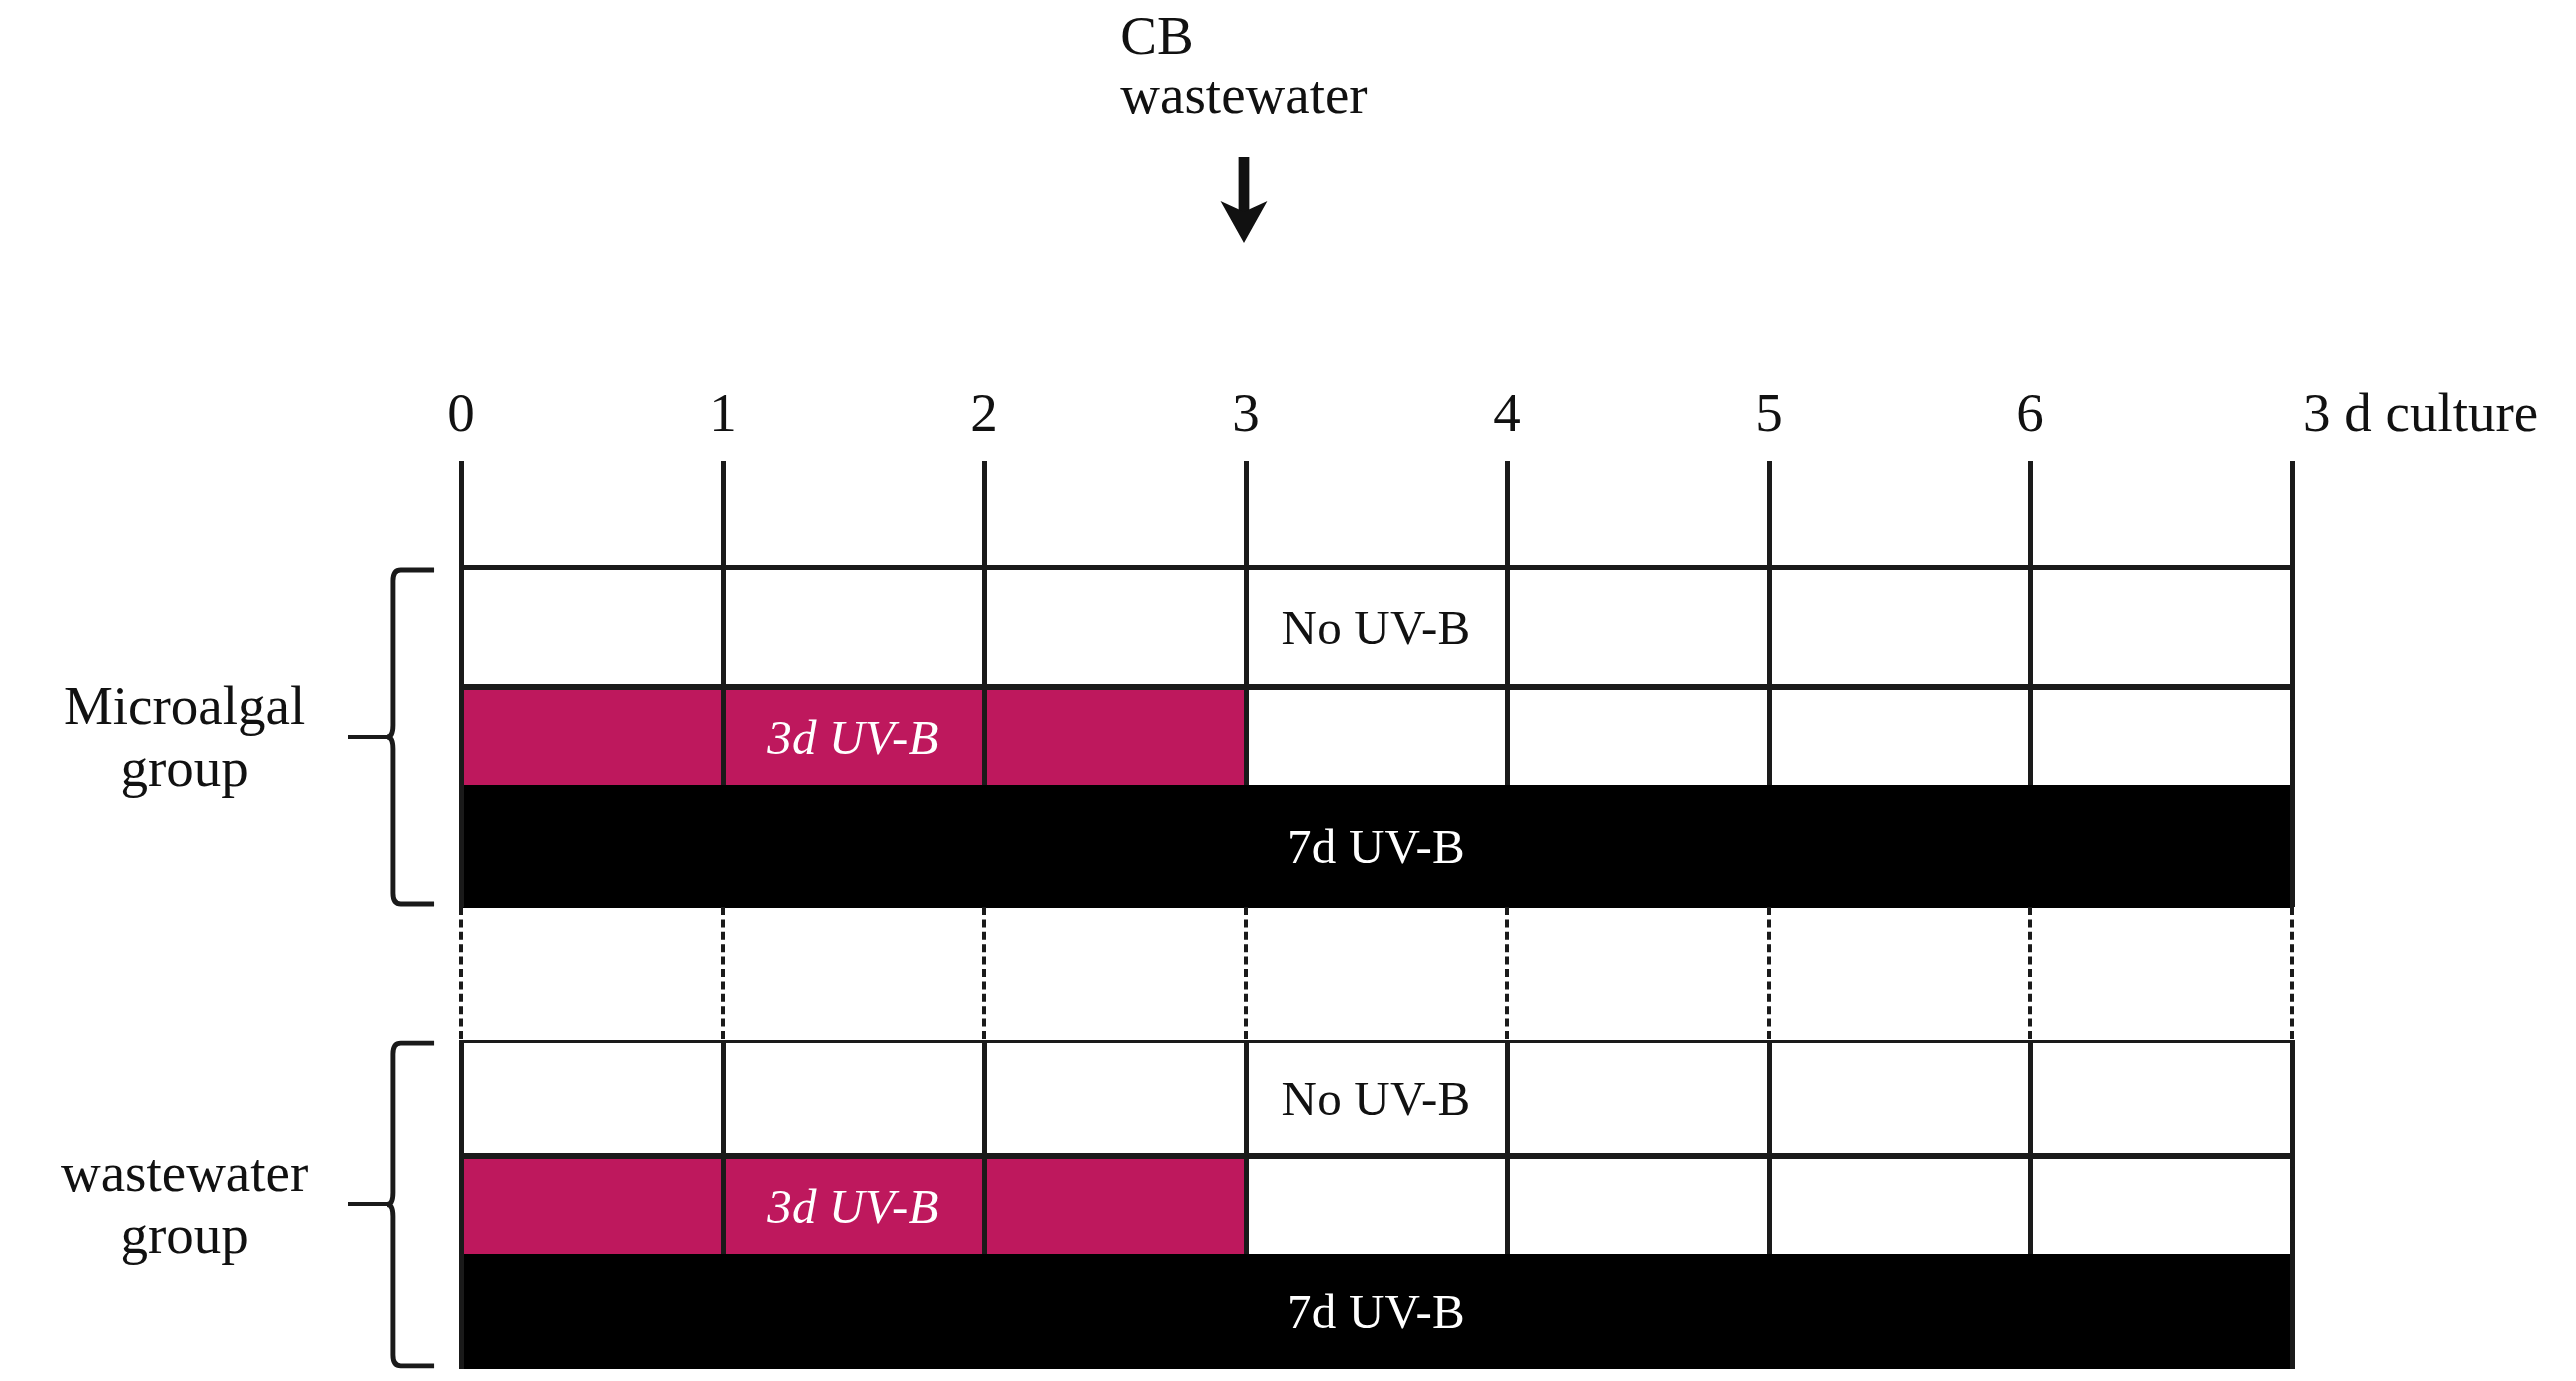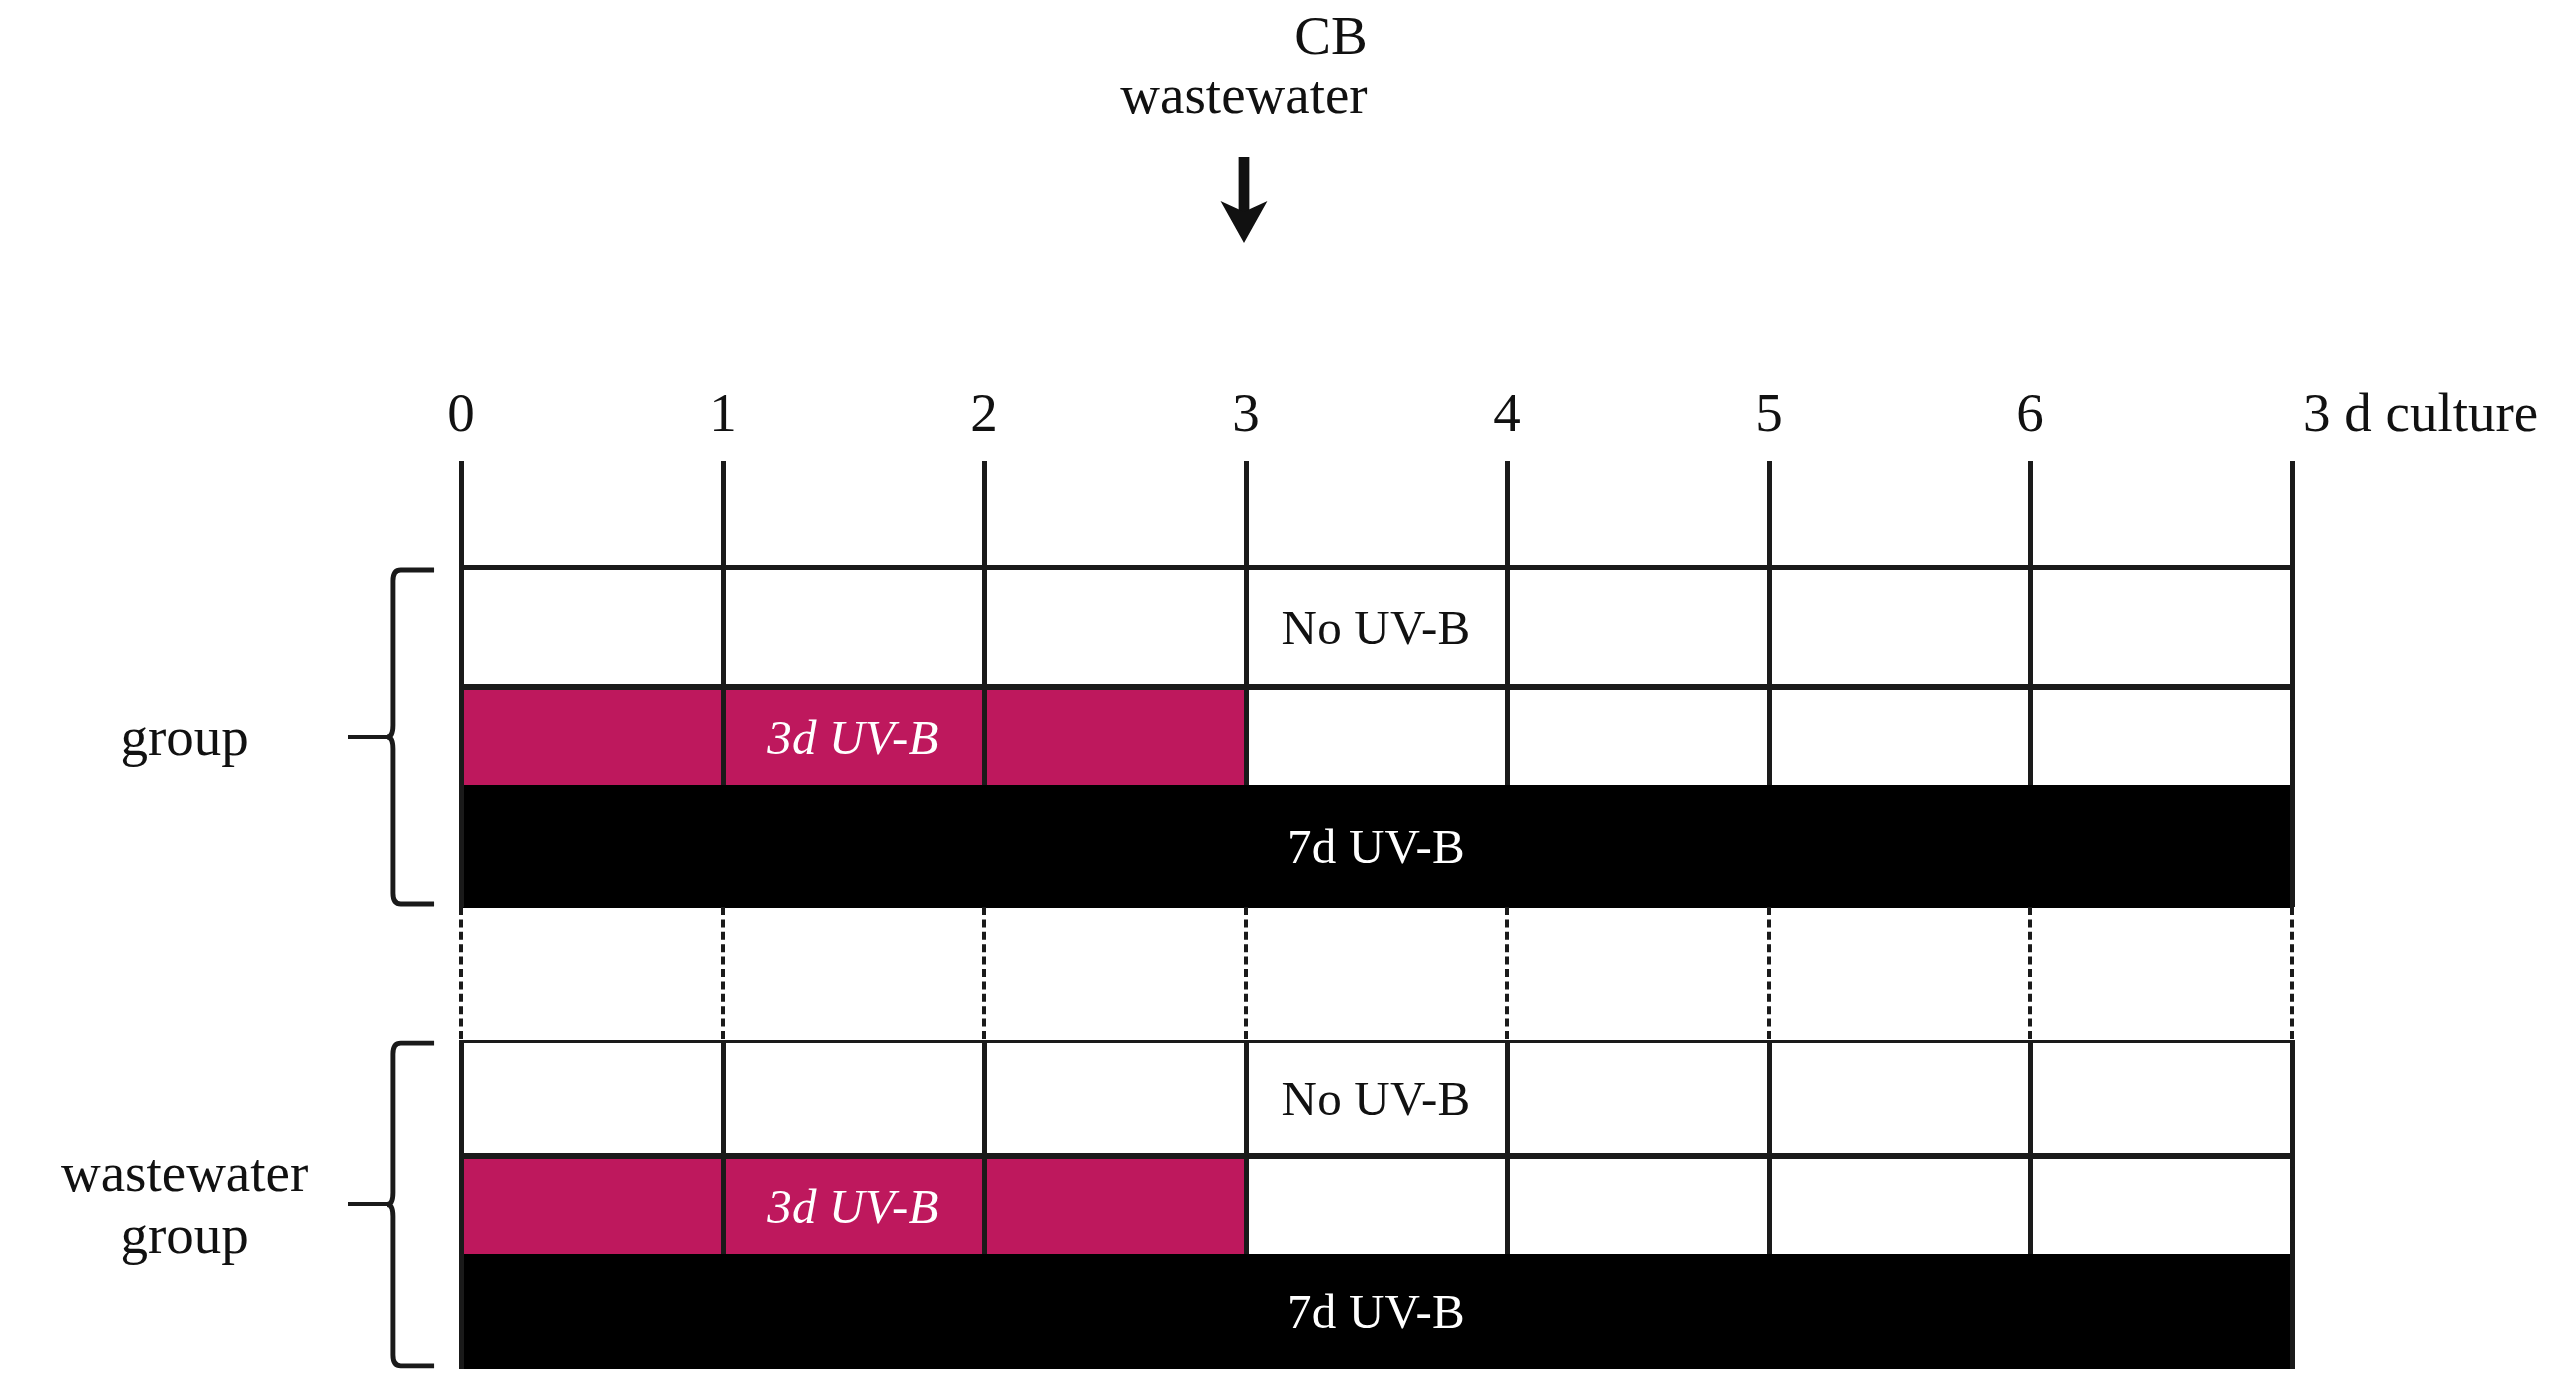--- a/index.html
+++ b/index.html
@@ -2,21 +2,21 @@
 <html><head>
 <meta charset="utf-8">
 <style>
   html,body{margin:0;padding:0;background:#fff;}
   body{width:2576px;height:1381px;position:relative;overflow:hidden;
        font-family:"Liberation Serif","DejaVu Serif",serif;color:#111;}
   .stage{position:absolute;left:0;top:0;width:2576px;height:1381px;}
 
   
   .cb-label{position:absolute;left:1244px;top:5.9px;transform:translateX(-50%);
-            text-align:right;font-size:55px;line-height:1.08;white-space:nowrap;}
+            text-align:left;font-size:55px;line-height:1.08;white-space:nowrap;}
   .cb-arrow{position:absolute;left:1244px;top:157px;transform:translateX(-50%);}
 
   
   .axis-line{position:absolute;left:461px;top:565px;width:1830px;height:4.9px;background:#1a1a1a;}
   .tick{position:absolute;width:4.9px;background:#1a1a1a;}
   .tick-label{position:absolute;font-size:55px;line-height:1;white-space:nowrap;
               transform:translateX(-50%);}
   .tick-label.last{transform:none;}
   .bar{position:absolute;box-sizing:border-box;display:flex;align-items:center;
        justify-content:center;font-size:49px;letter-spacing:0.2px;}
@@ -121,20 +121,21 @@
       <div class="grid dash" style="left: 2290px; top: 687px; height: 98px; border-left-color: rgb(26, 26, 26);"></div>
       <div class="grid dash" style="left: 2290px; top: 1156px; height: 98px; border-left-color: rgb(26, 26, 26);"></div>
     </div>
 
   <div id="groups">
       <div class="brace" style="left: 387px; top: 567px;"><svg width="51" height="340" viewBox="0 0 52 347">
           <path d="M48 3 L14 3 Q6 3 6 14 L6 161.5 Q6 173.5 0 173.5 Q6 173.5 6 185.5 L6 333 Q6 344 14 344 L48 344" fill="none" stroke="#1a1a1a" stroke-width="5"></path>
         </svg></div>
       <div class="leader" style="left: 348px; top: 735px; width: 41px;"></div>
       <div class="grp-label" style="left: 19.6px; width: 330px; top: 737px;">
+        <div>Microalgal</div>
         <div>group</div>
       </div>
       <div class="brace" style="left: 387px; top: 1040px;"><svg width="51" height="329" viewBox="0 0 52 335">
           <path d="M48 3 L14 3 Q6 3 6 14 L6 155.5 Q6 167.5 0 167.5 Q6 167.5 6 179.5 L6 321 Q6 332 14 332 L48 332" fill="none" stroke="#1a1a1a" stroke-width="5"></path>
         </svg></div>
       <div class="leader" style="left: 348px; top: 1202px; width: 41px;"></div>
       <div class="grp-label" style="left: 19.6px; width: 330px; top: 1204px;">
         <div>wastewater</div>
         <div>group</div>
       </div>

